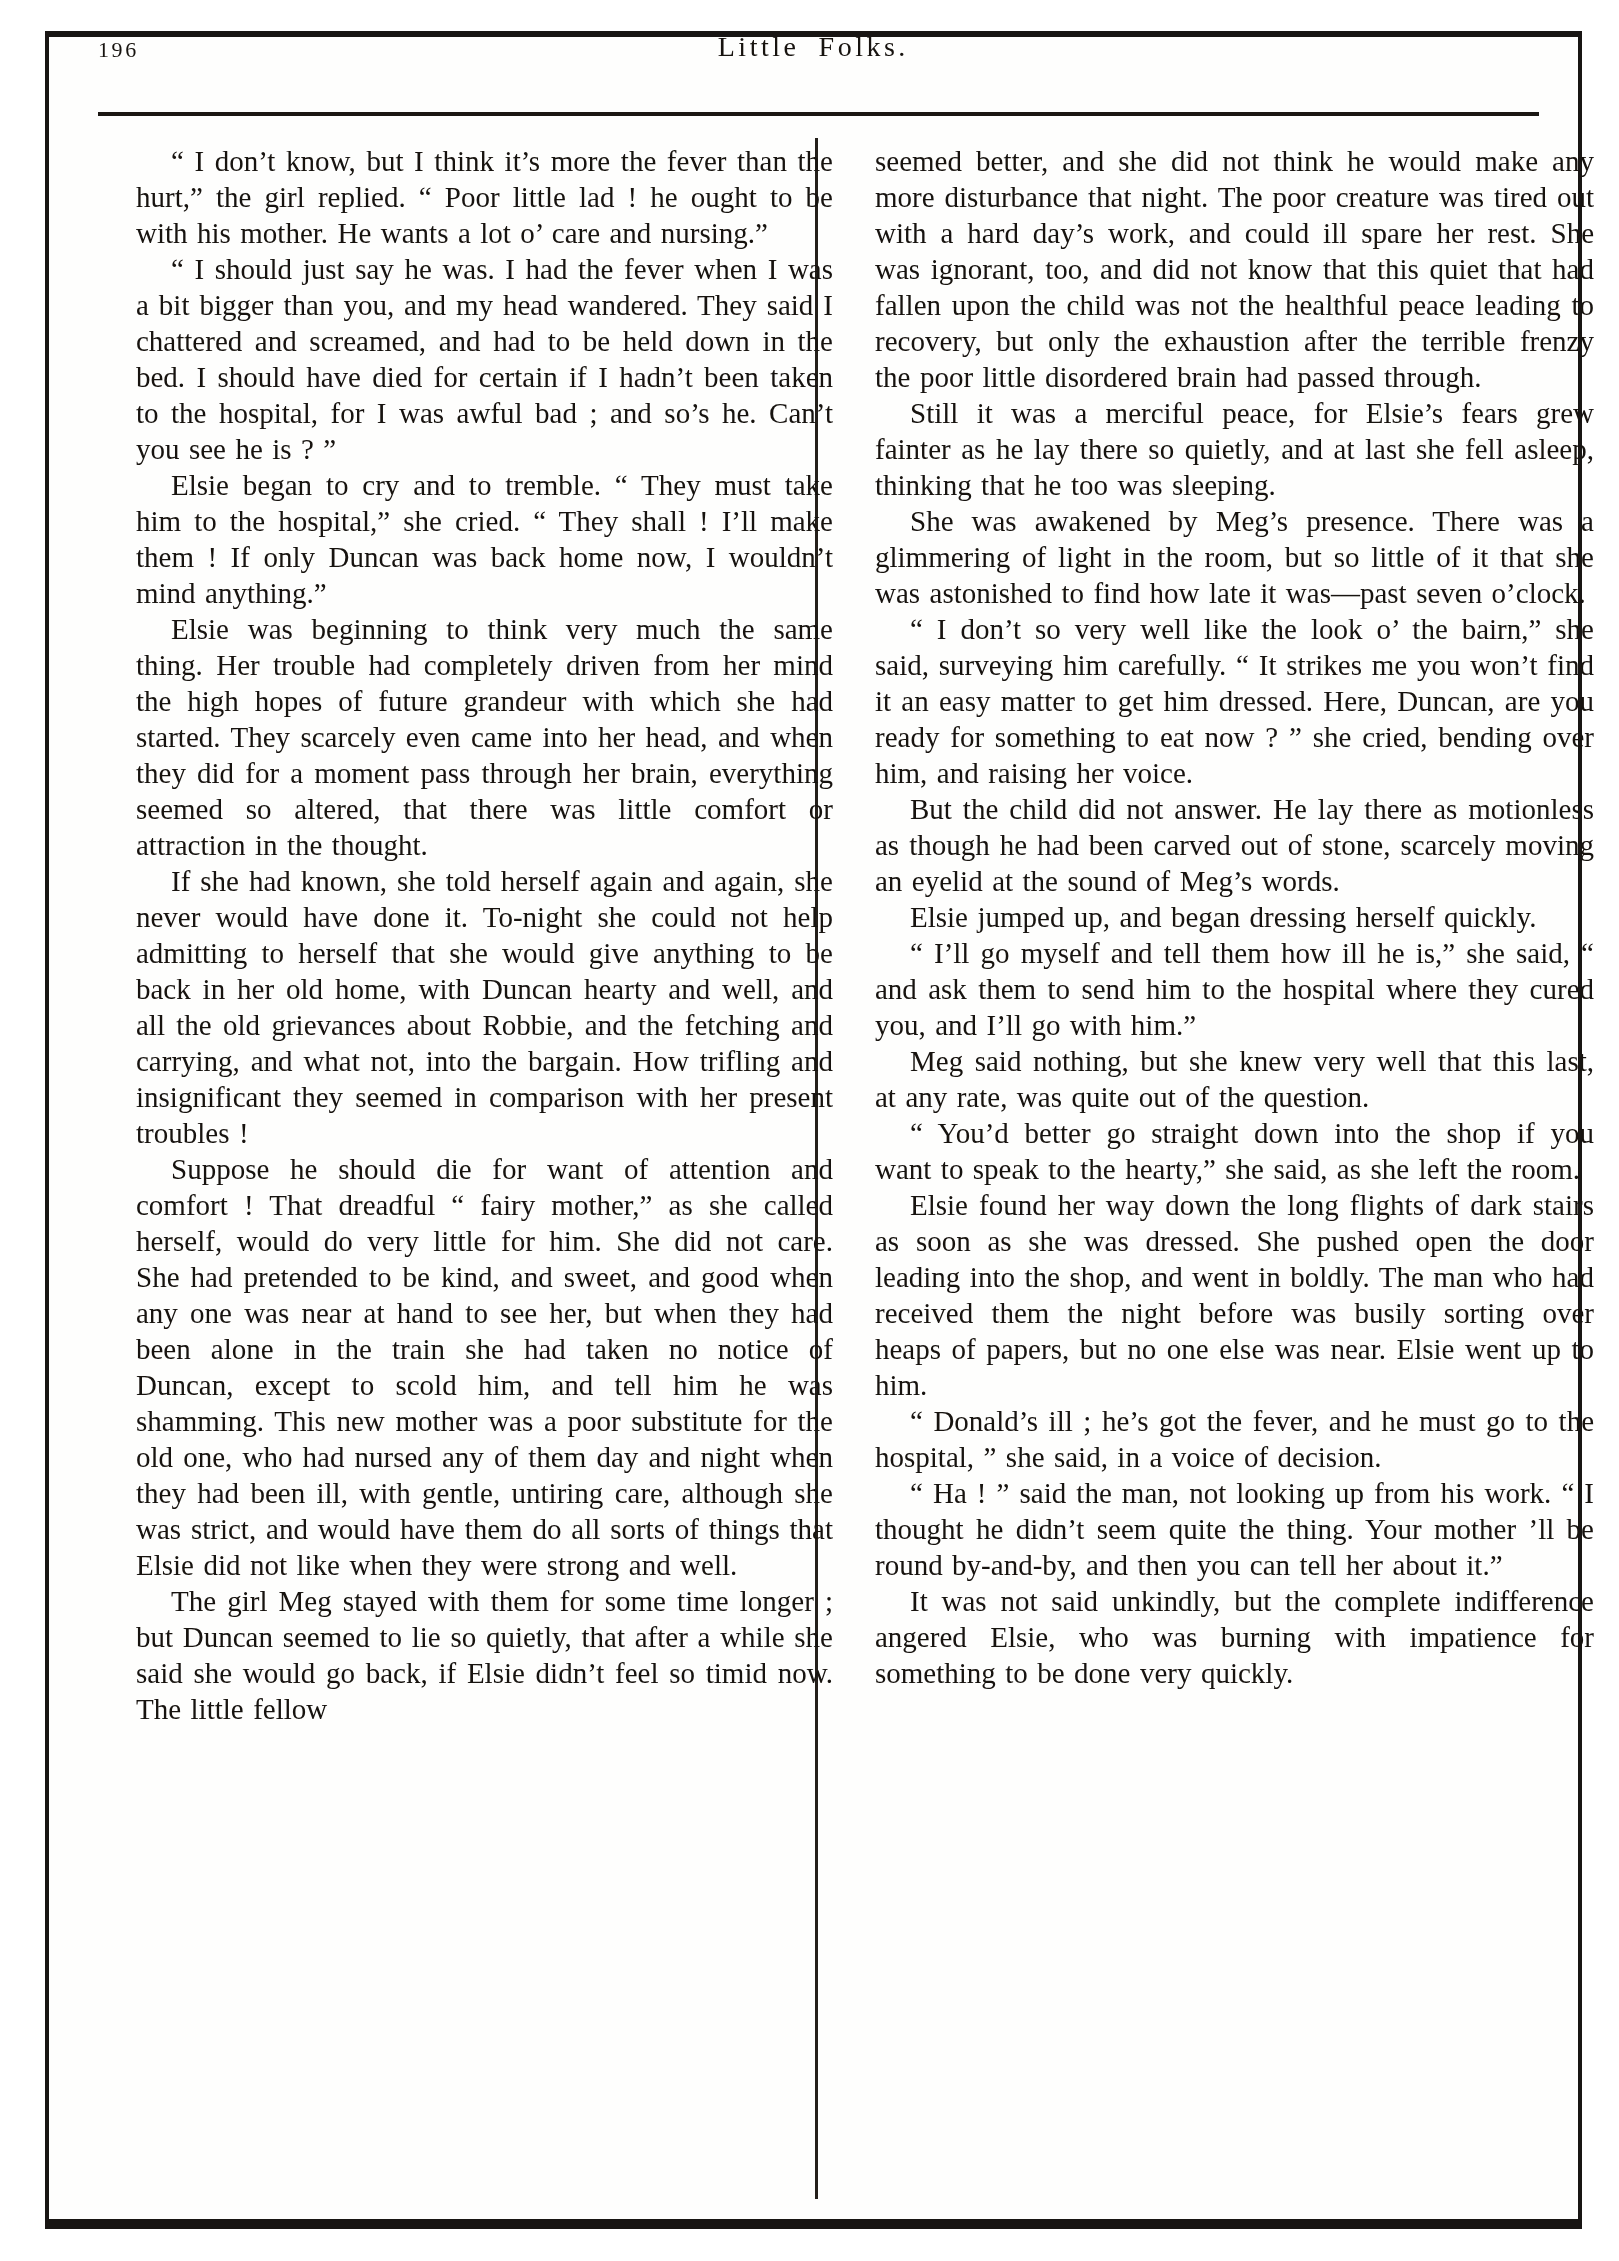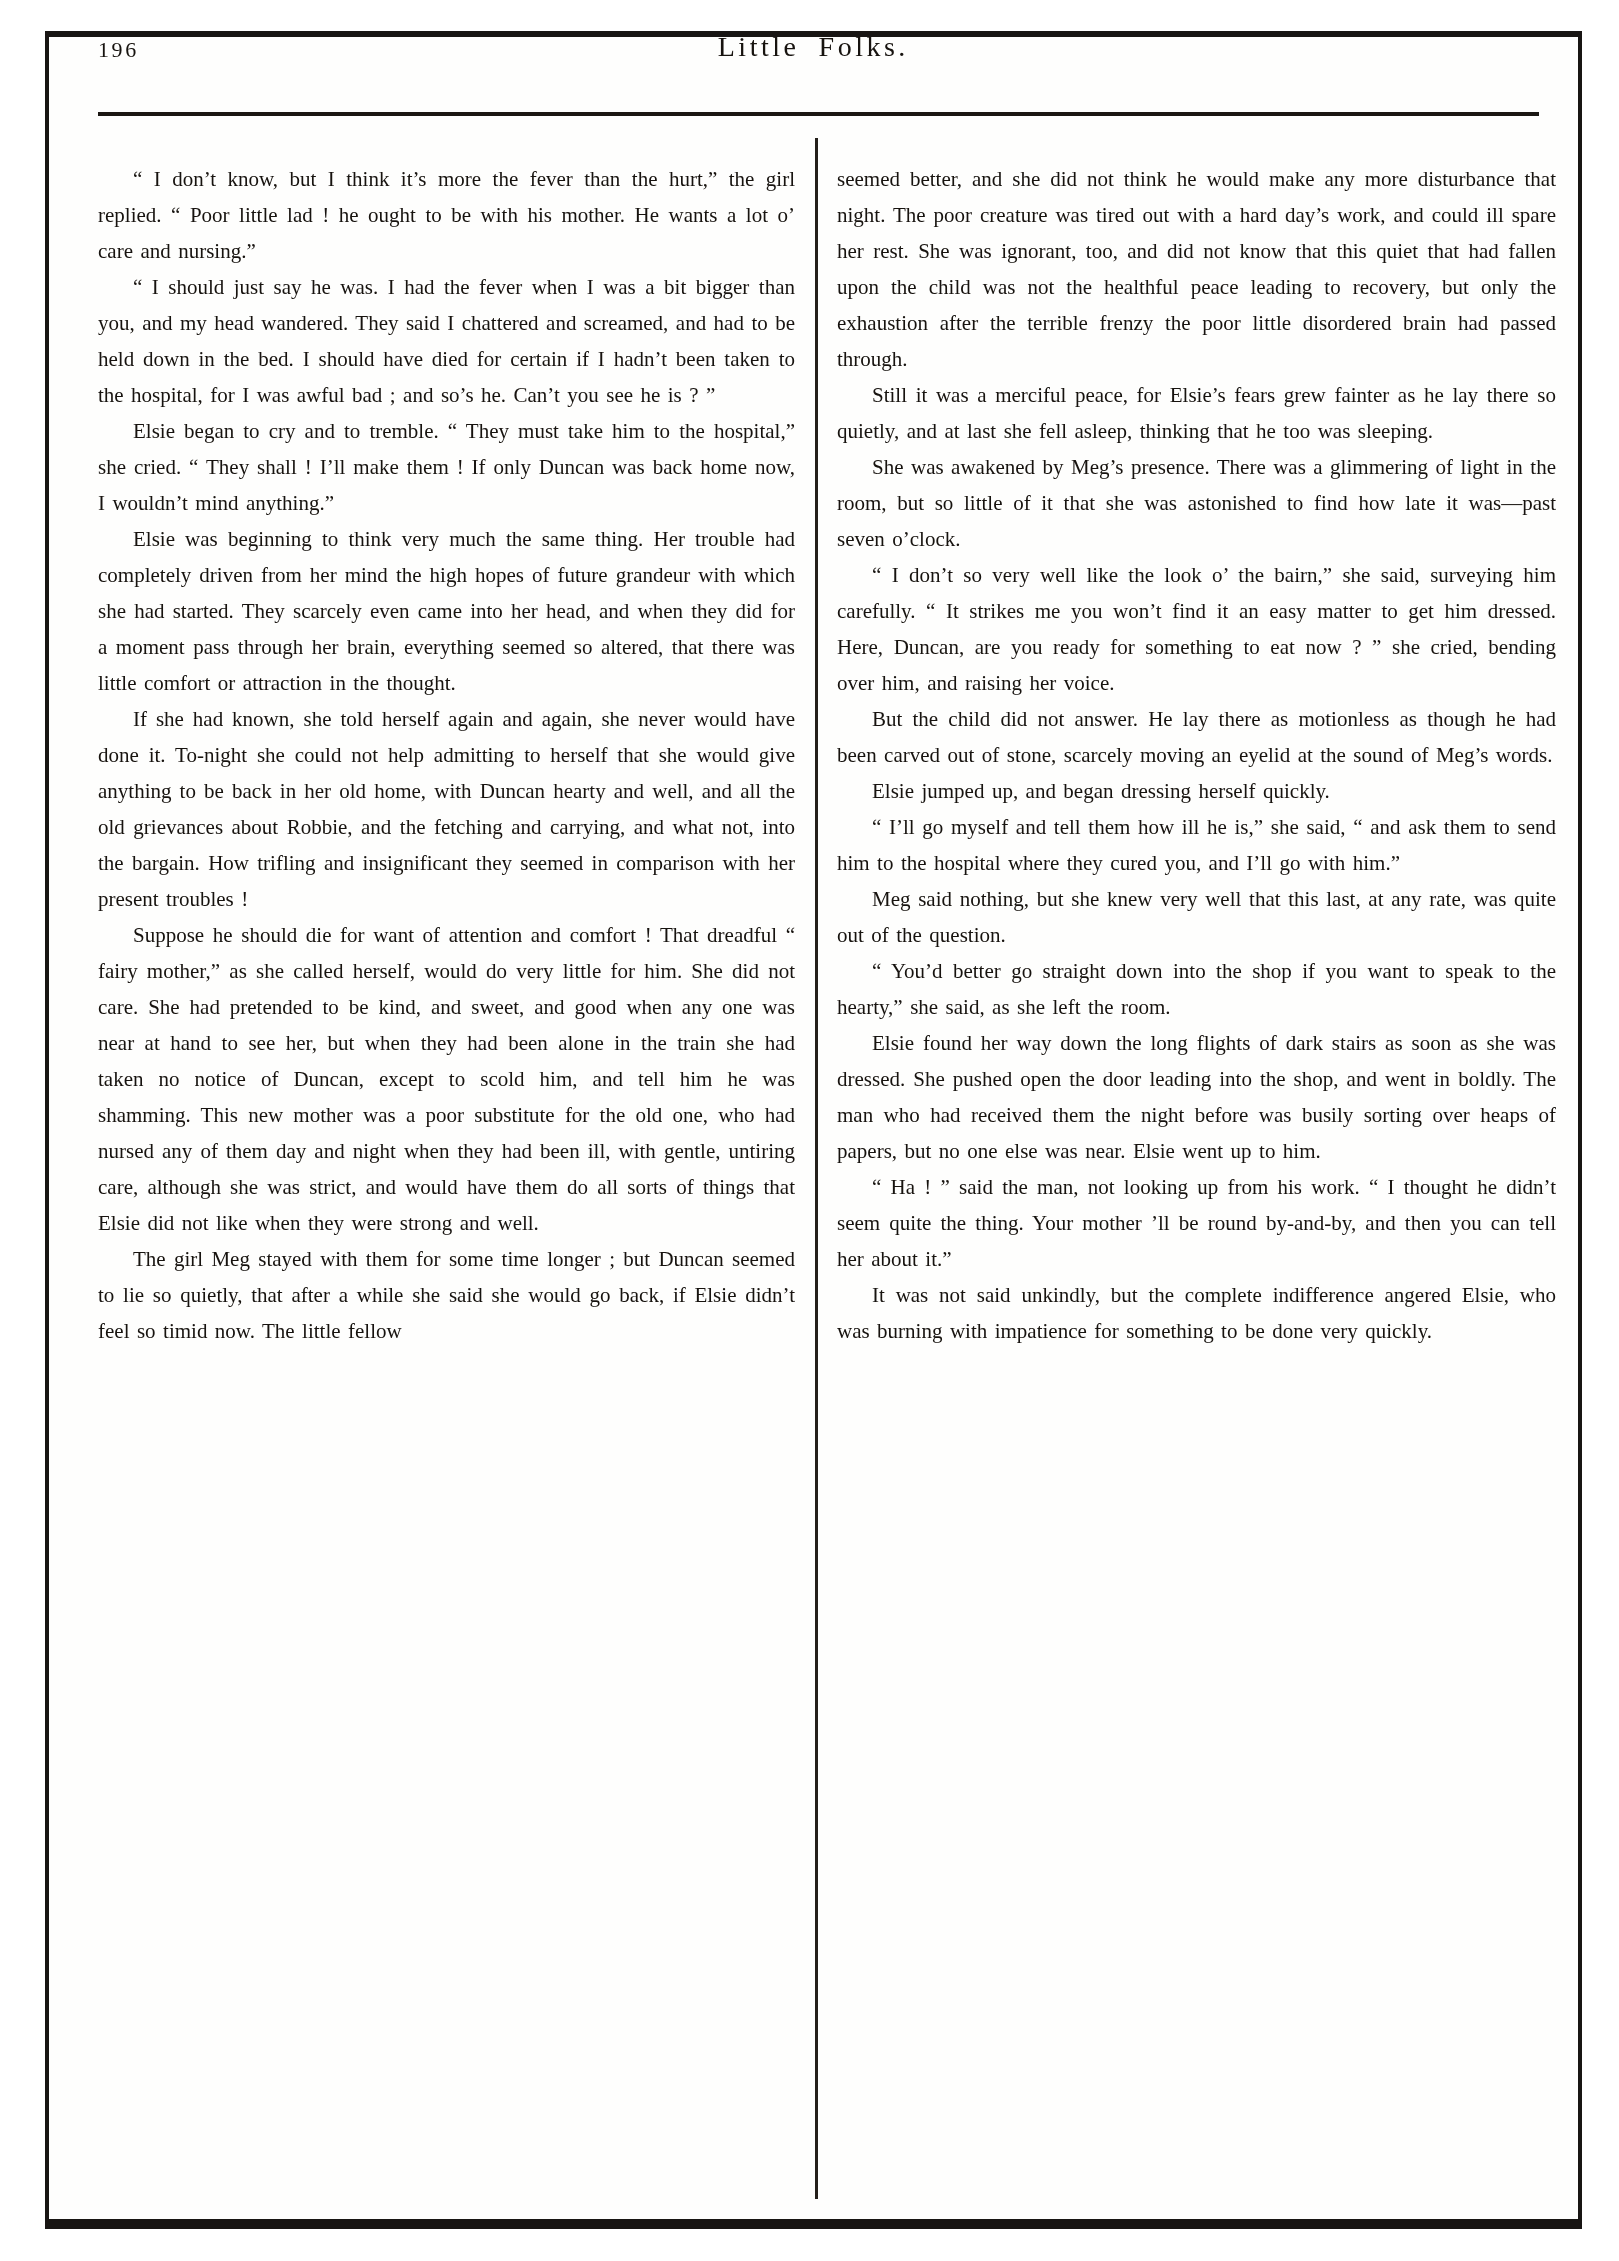--- a/index.html
+++ b/index.html
@@ -54,25 +54,26 @@
   .column-divider {
     position: absolute;
     left: 815px;
     top: 138px;
     width: 2.6px;
     height: 2061px;
     background: #241f1a;
   }
   .column {
     position: absolute;
-    top: 161px;
-    font-size: 21px;
+    top: 143px;
+    font-size: 29px;
     line-height: 36px;
     text-align: justify;
     word-spacing: 2.2px;
+    margin-left: 38px;
   }
   .column-left {
     left: 98px;
     width: 697px;
   }
   .column-right {
     left: 837px;
     width: 719px;
   }
   p.para {
@@ -111,16 +112,17 @@
     <p class="para no-indent">seemed better, and she did not think he would make any more disturbance that night.  The poor creature was tired out with a hard day’s work, and could ill spare her rest.  She was ignorant, too, and did not know that this quiet that had fallen upon the child was not the healthful peace leading to recovery, but only the exhaustion after the terrible frenzy the poor little disordered brain had passed through.</p>
     <p class="para">Still it was a merciful peace, for Elsie’s fears grew fainter as he lay there so quietly, and at last she fell asleep, thinking that he too was sleeping.</p>
     <p class="para">She was awakened by Meg’s presence.  There was a glimmering of light in the room, but so little of it that she was astonished to find how late it was—past seven o’clock.</p>
     <p class="para">“ I don’t so very well like the look o’ the bairn,” she said, surveying him carefully.  “ It strikes me you won’t find it an easy matter to get him dressed.  Here, Duncan, are you ready for something to eat now ? ” she cried, bending over him, and raising her voice.</p>
     <p class="para">But the child did not answer.  He lay there as motionless as though he had been carved out of stone, scarcely moving an eyelid at the sound of Meg’s words.</p>
     <p class="para">Elsie jumped up, and began dressing herself quickly.</p>
     <p class="para">“ I’ll go myself and tell them how ill he is,” she said, “ and ask them to send him to the hospital where they cured you, and I’ll go with him.”</p>
     <p class="para">Meg said nothing, but she knew very well that this last, at any rate, was quite out of the question.</p>
     <p class="para">“ You’d better go straight down into the shop if you want to speak to the hearty,” she said, as she left the room.</p>
     <p class="para">Elsie found her way down the long flights of dark stairs as soon as she was dressed.  She pushed open the door leading into the shop, and went in boldly.  The man who had received them the night before was busily sorting over heaps of papers, but no one else was near.  Elsie went up to him.</p>
+    <p class="para">“ Donald’s ill ; he’s got the fever, and he must go to the hospital, ” she said, in a voice of decision.</p>
     <p class="para">“ Ha ! ” said the man, not looking up from his work.  “ I thought he didn’t seem quite the thing.  Your mother ’ll be round by-and-by, and then you can tell her about it.”</p>
     <p class="para">It was not said unkindly, but the complete indifference angered Elsie, who was burning with impatience for something to be done very quickly.</p>
   </div>
 
 
 </body></html>

